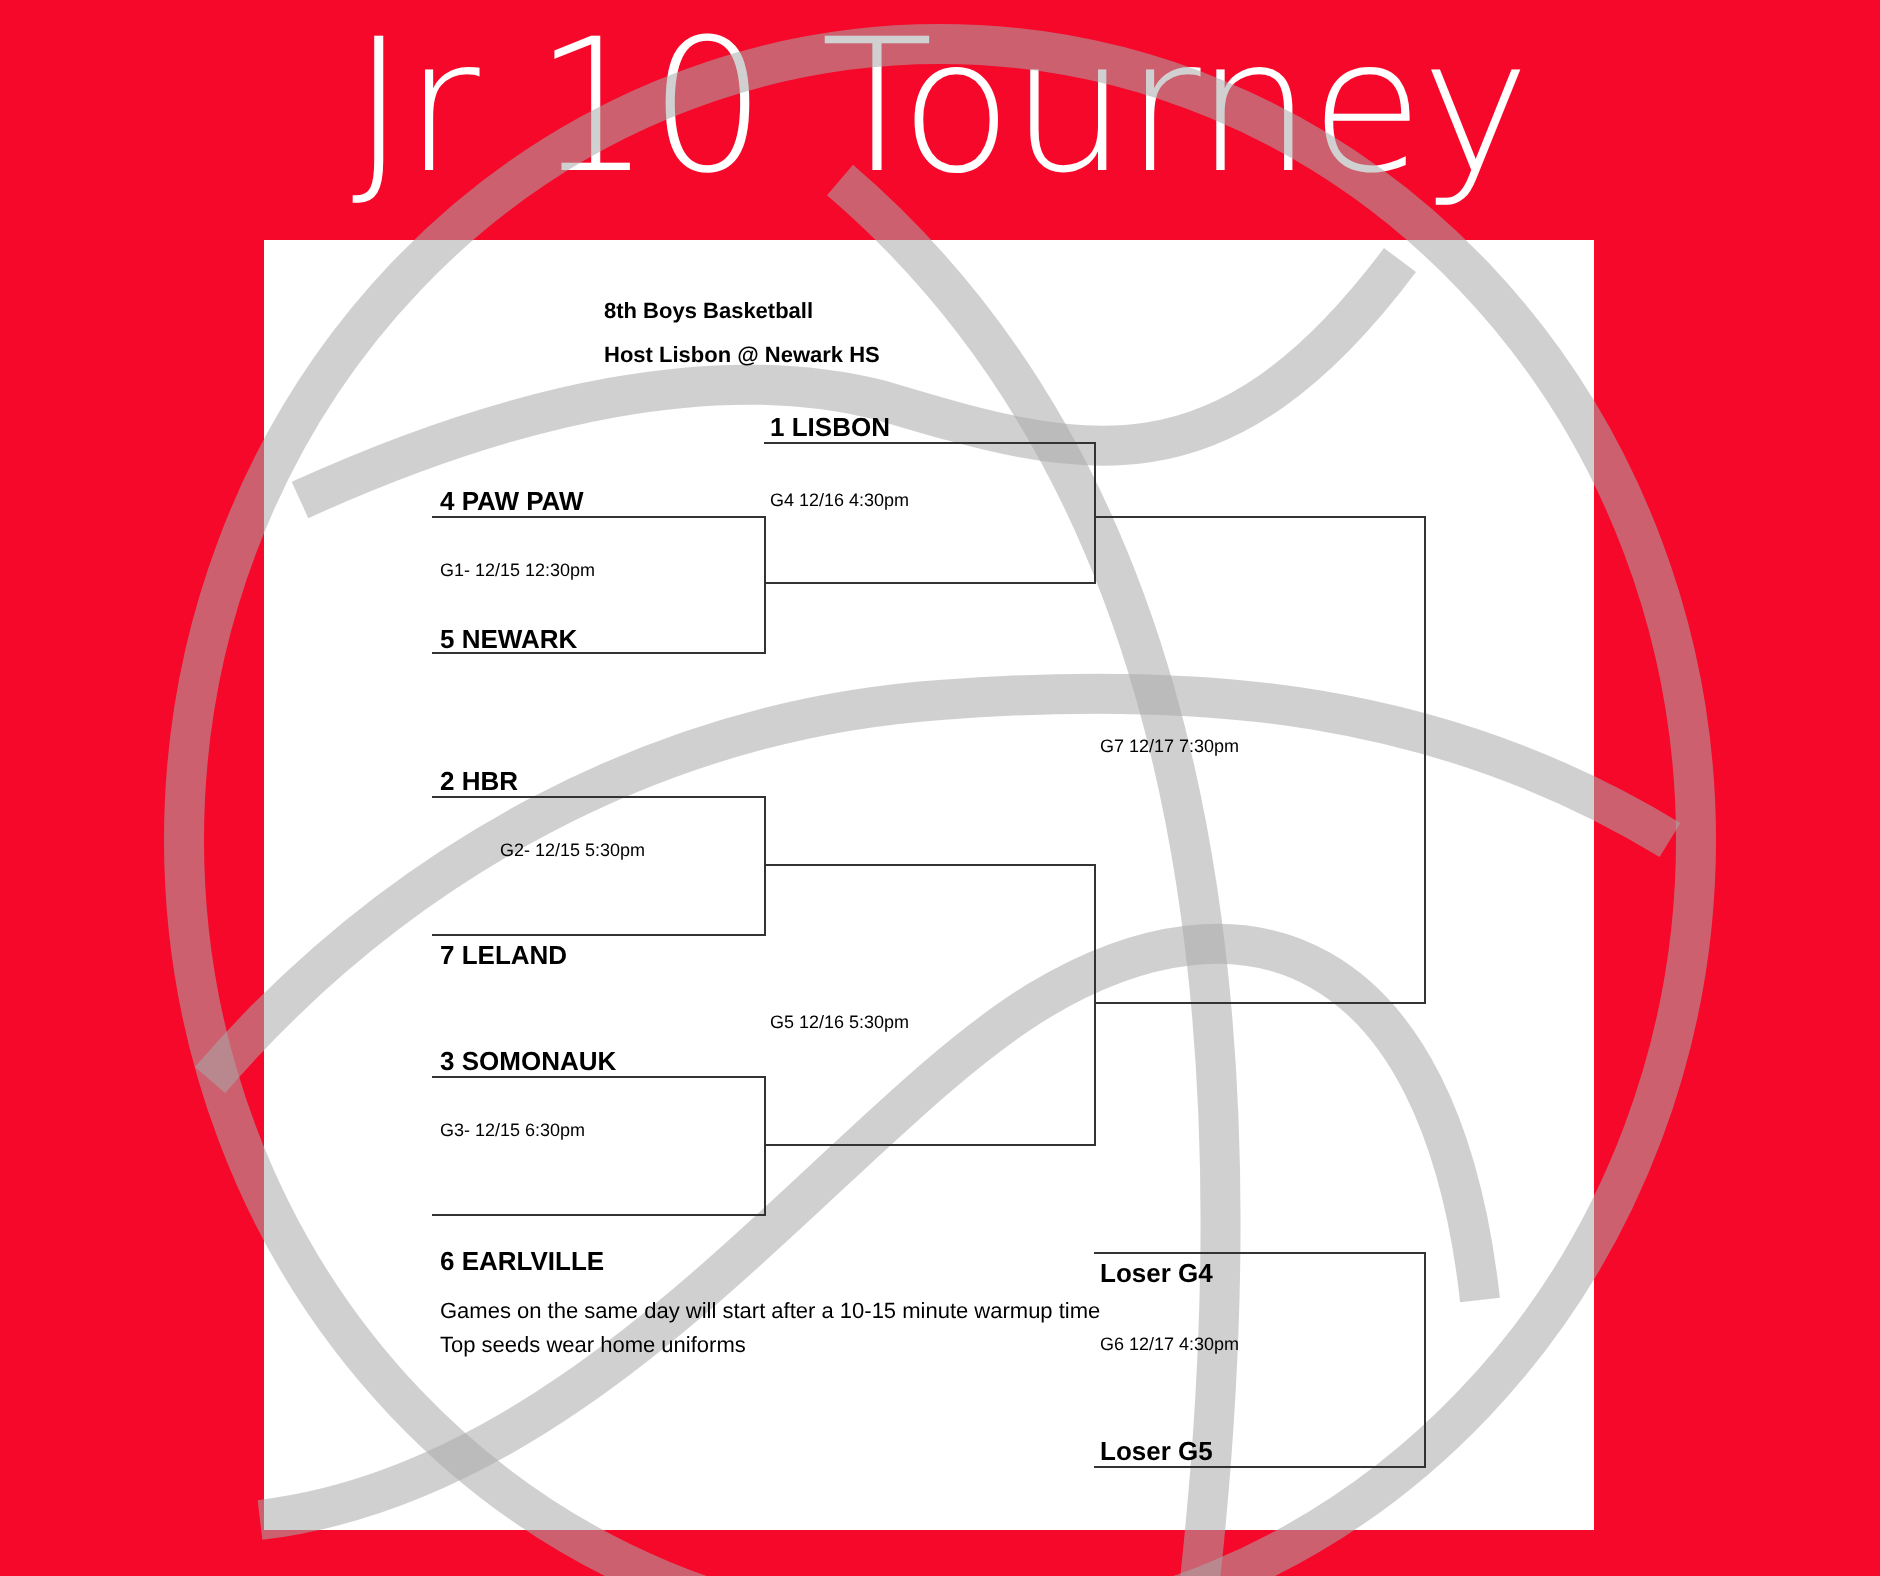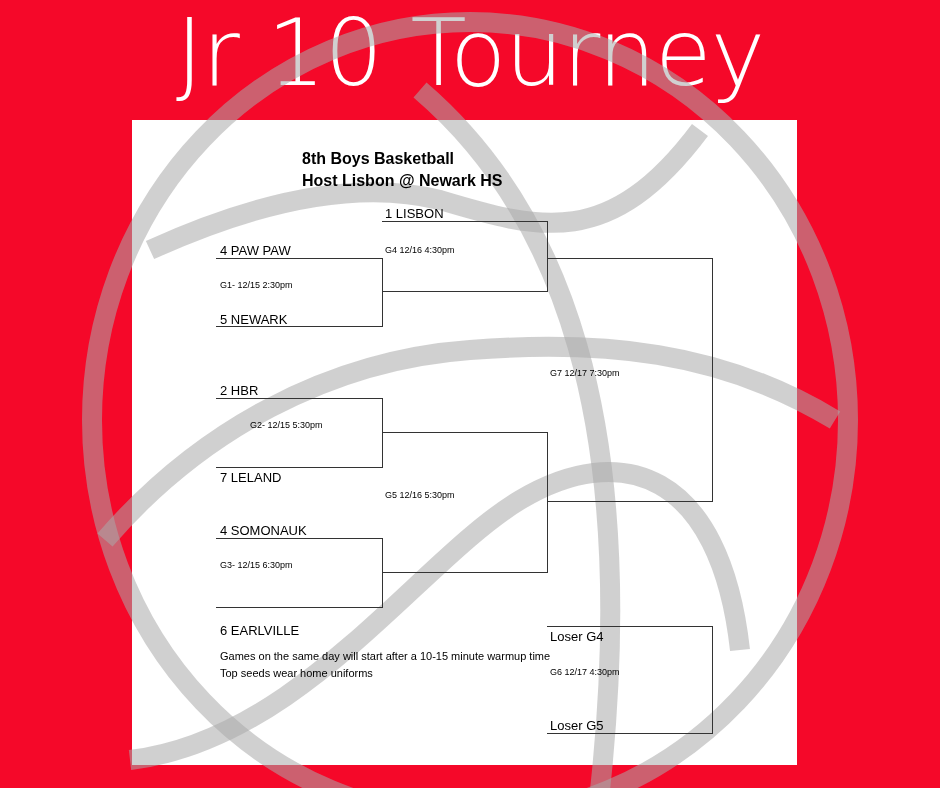--- a/index.html
+++ b/index.html
@@ -15,22 +15,22 @@
       font-weight: 300; font-size: 92px; letter-spacing: -1px;
       line-height: 120px; z-index: 1;
     }
     .sheet {
       position: absolute; left: 132px; top: 120px;
       width: 665px; height: 645px; background: #fff; z-index: 2;
     }
     .ball { position: absolute; left: 0; top: 0; width: 940px; height: 788px; z-index: 3; pointer-events: none; }
     .content { position: absolute; left: 0; top: 0; width: 940px; height: 788px; z-index: 4; }
     .txt { position: absolute; color: #000; white-space: nowrap; }
-    .head { font-weight: bold; font-size: 16px; }
-    .team { font-weight: normal; font-size: 13px; }
+    .head { font-weight: bold; font-size: 11px; }
+    .team { font-weight: bold; font-size: 13px; }
     .game { font-size: 9px; }
     .note { font-size: 11px; }
     .ln { position: absolute; background: #333; }
     .h { height: 1px; }
     .v { width: 1px; }
   </style>
 </head>
 <body>
 
 <div class="title">Jr 10 Tourney</div>
@@ -46,47 +46,47 @@
     <path d="M130 760 C 300 740, 420 560, 520 500 C 620 440, 720 470, 740 650"></path>
   </g>
 </svg>
 
 <div class="content">
   <div class="txt head" style="left:302px;top:150px;">8th Boys Basketball</div>
   <div class="txt head" style="left:302px;top:172px;">Host Lisbon @ Newark HS</div>
 
   <div class="txt team" style="left:220px;top:243px;">4  PAW PAW</div>
   <div class="ln h" style="left:216px;top:258px;width:166px;"></div>
-  <div class="txt game" style="left:220px;top:280px;">G1- 12/15 2:30pm</div>
+  <div class="txt game" style="left:220px;top:280px;">G1- 12/15 12:30pm</div>
   <div class="txt team" style="left:220px;top:312px;">5  NEWARK</div>
   <div class="ln h" style="left:216px;top:326px;width:166px;"></div>
   <div class="ln v" style="left:382px;top:258px;height:69px;"></div>
 
   <div class="txt team" style="left:220px;top:383px;">2  HBR</div>
   <div class="ln h" style="left:216px;top:398px;width:166px;"></div>
   <div class="txt game" style="left:220px;top:420px;margin-left:30px;">G2- 12/15 5:30pm</div>
   <div class="txt team" style="left:220px;top:452px;margin-top:18px;">7  LELAND</div>
   <div class="ln h" style="left:216px;top:467px;width:166px;"></div>
   <div class="ln v" style="left:382px;top:398px;height:70px;"></div>
 
-  <div class="txt team" style="left:220px;top:523px;">4  SOMONAUK</div>
+  <div class="txt team" style="left:220px;top:523px;">3  SOMONAUK</div>
   <div class="ln h" style="left:216px;top:538px;width:166px;"></div>
   <div class="txt game" style="left:220px;top:560px;">G3- 12/15 6:30pm</div>
   <div class="txt team" style="left:220px;top:623px;">6  EARLVILLE</div>
   <div class="ln h" style="left:216px;top:607px;width:166px;"></div>
   <div class="ln v" style="left:382px;top:538px;height:70px;"></div>
 
   <div class="txt team" style="left:385px;top:206px;">1  LISBON</div>
   <div class="ln h" style="left:382px;top:221px;width:165px;"></div>
   <div class="txt game" style="left:385px;top:245px;">G4 12/16 4:30pm</div>
   <div class="ln h" style="left:382px;top:291px;width:165px;"></div>
   <div class="ln v" style="left:547px;top:221px;height:71px;"></div>
 
   <div class="ln h" style="left:382px;top:432px;width:165px;"></div>
-  <div class="txt game" style="left:385px;top:490px;">G5 12/16 5:30pm</div>
+  <div class="txt game" style="left:385px;top:506px;">G5 12/16 5:30pm</div>
   <div class="ln h" style="left:382px;top:572px;width:165px;"></div>
   <div class="ln v" style="left:547px;top:432px;height:141px;"></div>
 
   <div class="ln h" style="left:547px;top:258px;width:165px;"></div>
   <div class="txt game" style="left:550px;top:368px;">G7 12/17 7:30pm</div>
   <div class="ln h" style="left:547px;top:501px;width:165px;"></div>
   <div class="ln v" style="left:712px;top:258px;height:244px;"></div>
 
   <div class="ln h" style="left:547px;top:626px;width:165px;"></div>
   <div class="txt team" style="left:550px;top:629px;">Loser G4</div>

